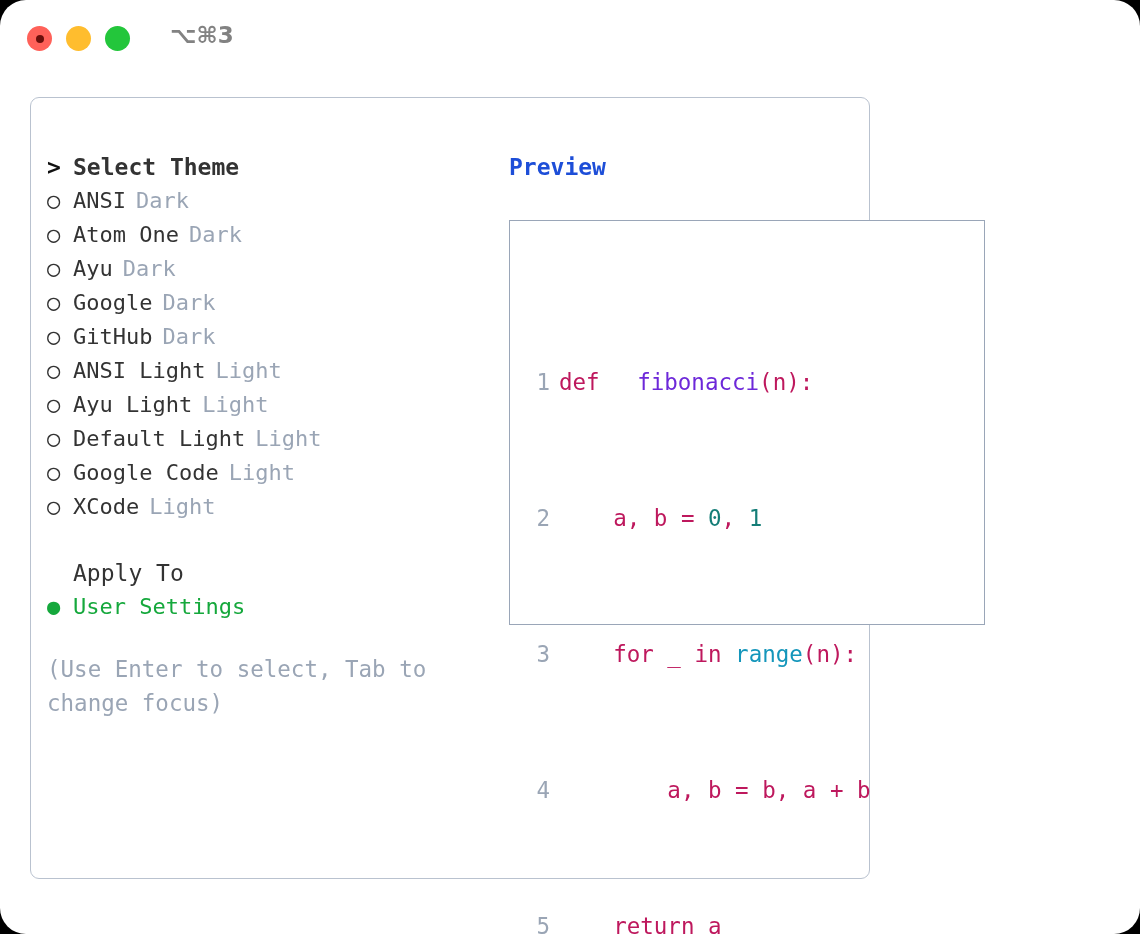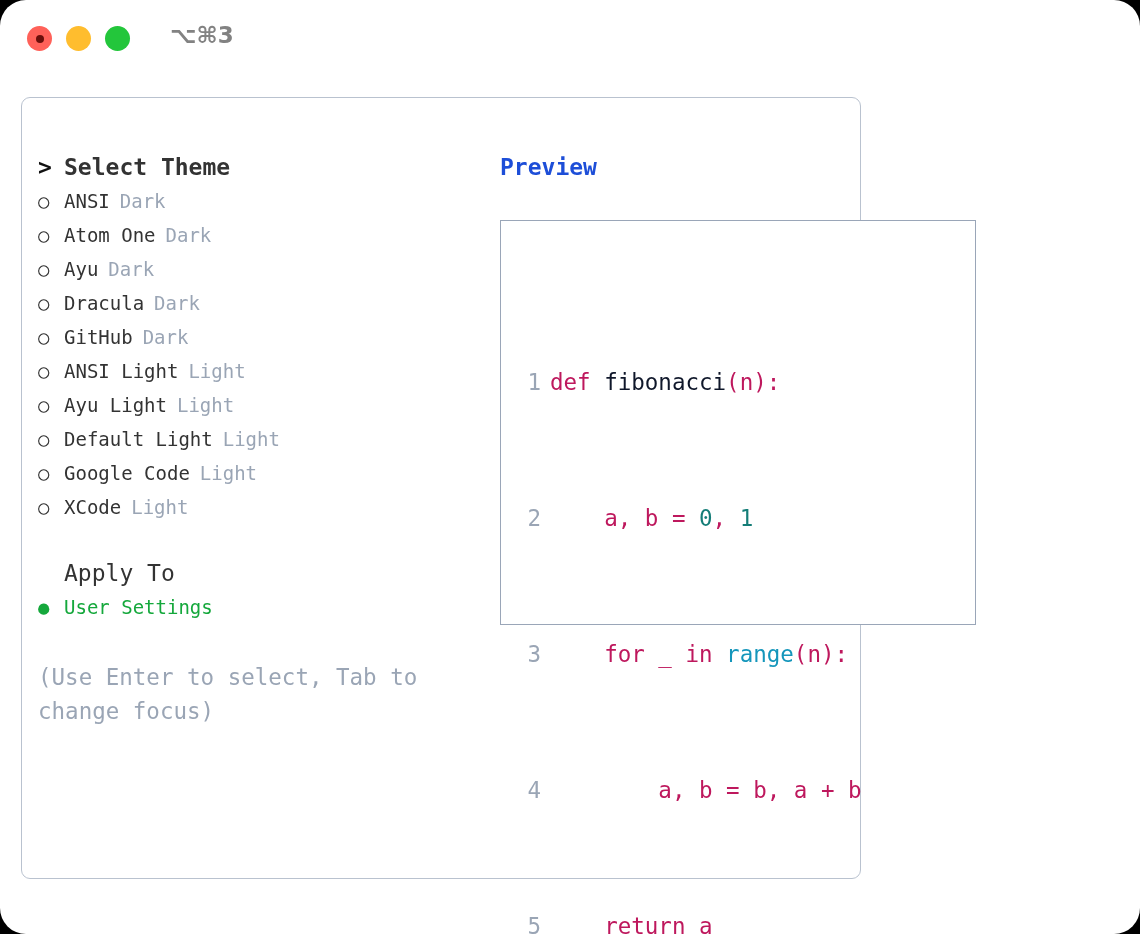--- a/index.html
+++ b/index.html
@@ -66,21 +66,21 @@
     font-size: 23px;
     font-weight: bold;
     color: #828282;
     letter-spacing: 0px;
     font-family: "DejaVu Sans", "Liberation Sans", sans-serif;
   }
 
   
   .panel {
     position: absolute;
-    left: 21px;
+    left: 30px;
     top: 97px;
     width: 840px;
     height: 782px;
     border: 1px solid #b9c2cf;
     border-radius: 9px;
     box-sizing: border-box;
     background: #ffffff;
   }
 
   .columns {
@@ -94,21 +94,21 @@
   .left-col {
     position: absolute;
     left: 16px;
     top: 52px;
     width: 450px;
   }
 
   .row {
     height: 34px;
     line-height: 34px;
-    font-size: 19px;
+    font-size: 22px;
     white-space: nowrap;
     color: #333333;
   }
   .marker {
     display: inline-block;
     width: 26px;
     text-align: left;
   }
   .marker.caret {
     font-weight: bold;
@@ -133,21 +133,21 @@
     height: 34px;
     line-height: 34px;
     font-size: 23px;
     color: #333333;
     padding-left: 26px;
     white-space: nowrap;
   }
   .spacer { height: 32px; }
 
   .hint {
-    margin-top: 36px;
+    margin-top: 28px;
     font-size: 22.5px;
     line-height: 34px;
     color: #9aa5b5;
     width: 410px;
     white-space: normal;
   }
 
   
   .right-col {
     position: absolute;
@@ -179,21 +179,21 @@
     white-space: pre;
   }
   .ln {
     display: inline-block;
     width: 26px;
     text-align: right;
     color: #9aa5b5;
     margin-right: 9px;
   }
   .c-plain  { color: #be185d; }
-  .c-fn     { color: #0f172a; }
+  .c-fn     { color: #6d28d9; margin-left: 24px; }
   .c-num    { color: #147d77; }
   .c-call   { color: #1496bb; }
 </style>
 </head>
 <body>
 
 <div class="window">
 
   <div class="titlebar">
     <div class="lights">
@@ -216,21 +216,21 @@
         <div class="row">
           <span class="marker">○</span><span class="label">ANSI</span><span class="tag">Dark</span>
         </div>
         <div class="row">
           <span class="marker">○</span><span class="label">Atom One</span><span class="tag">Dark</span>
         </div>
         <div class="row">
           <span class="marker">○</span><span class="label">Ayu</span><span class="tag">Dark</span>
         </div>
         <div class="row">
-          <span class="marker">○</span><span class="label">Dracula</span><span class="tag">Dark</span>
+          <span class="marker">○</span><span class="label">Google</span><span class="tag">Dark</span>
         </div>
         <div class="row">
           <span class="marker">○</span><span class="label">GitHub</span><span class="tag">Dark</span>
         </div>
         <div class="row">
           <span class="marker">○</span><span class="label">ANSI Light</span><span class="tag">Light</span>
         </div>
         <div class="row">
           <span class="marker">○</span><span class="label">Ayu Light</span><span class="tag">Light</span>
         </div>

